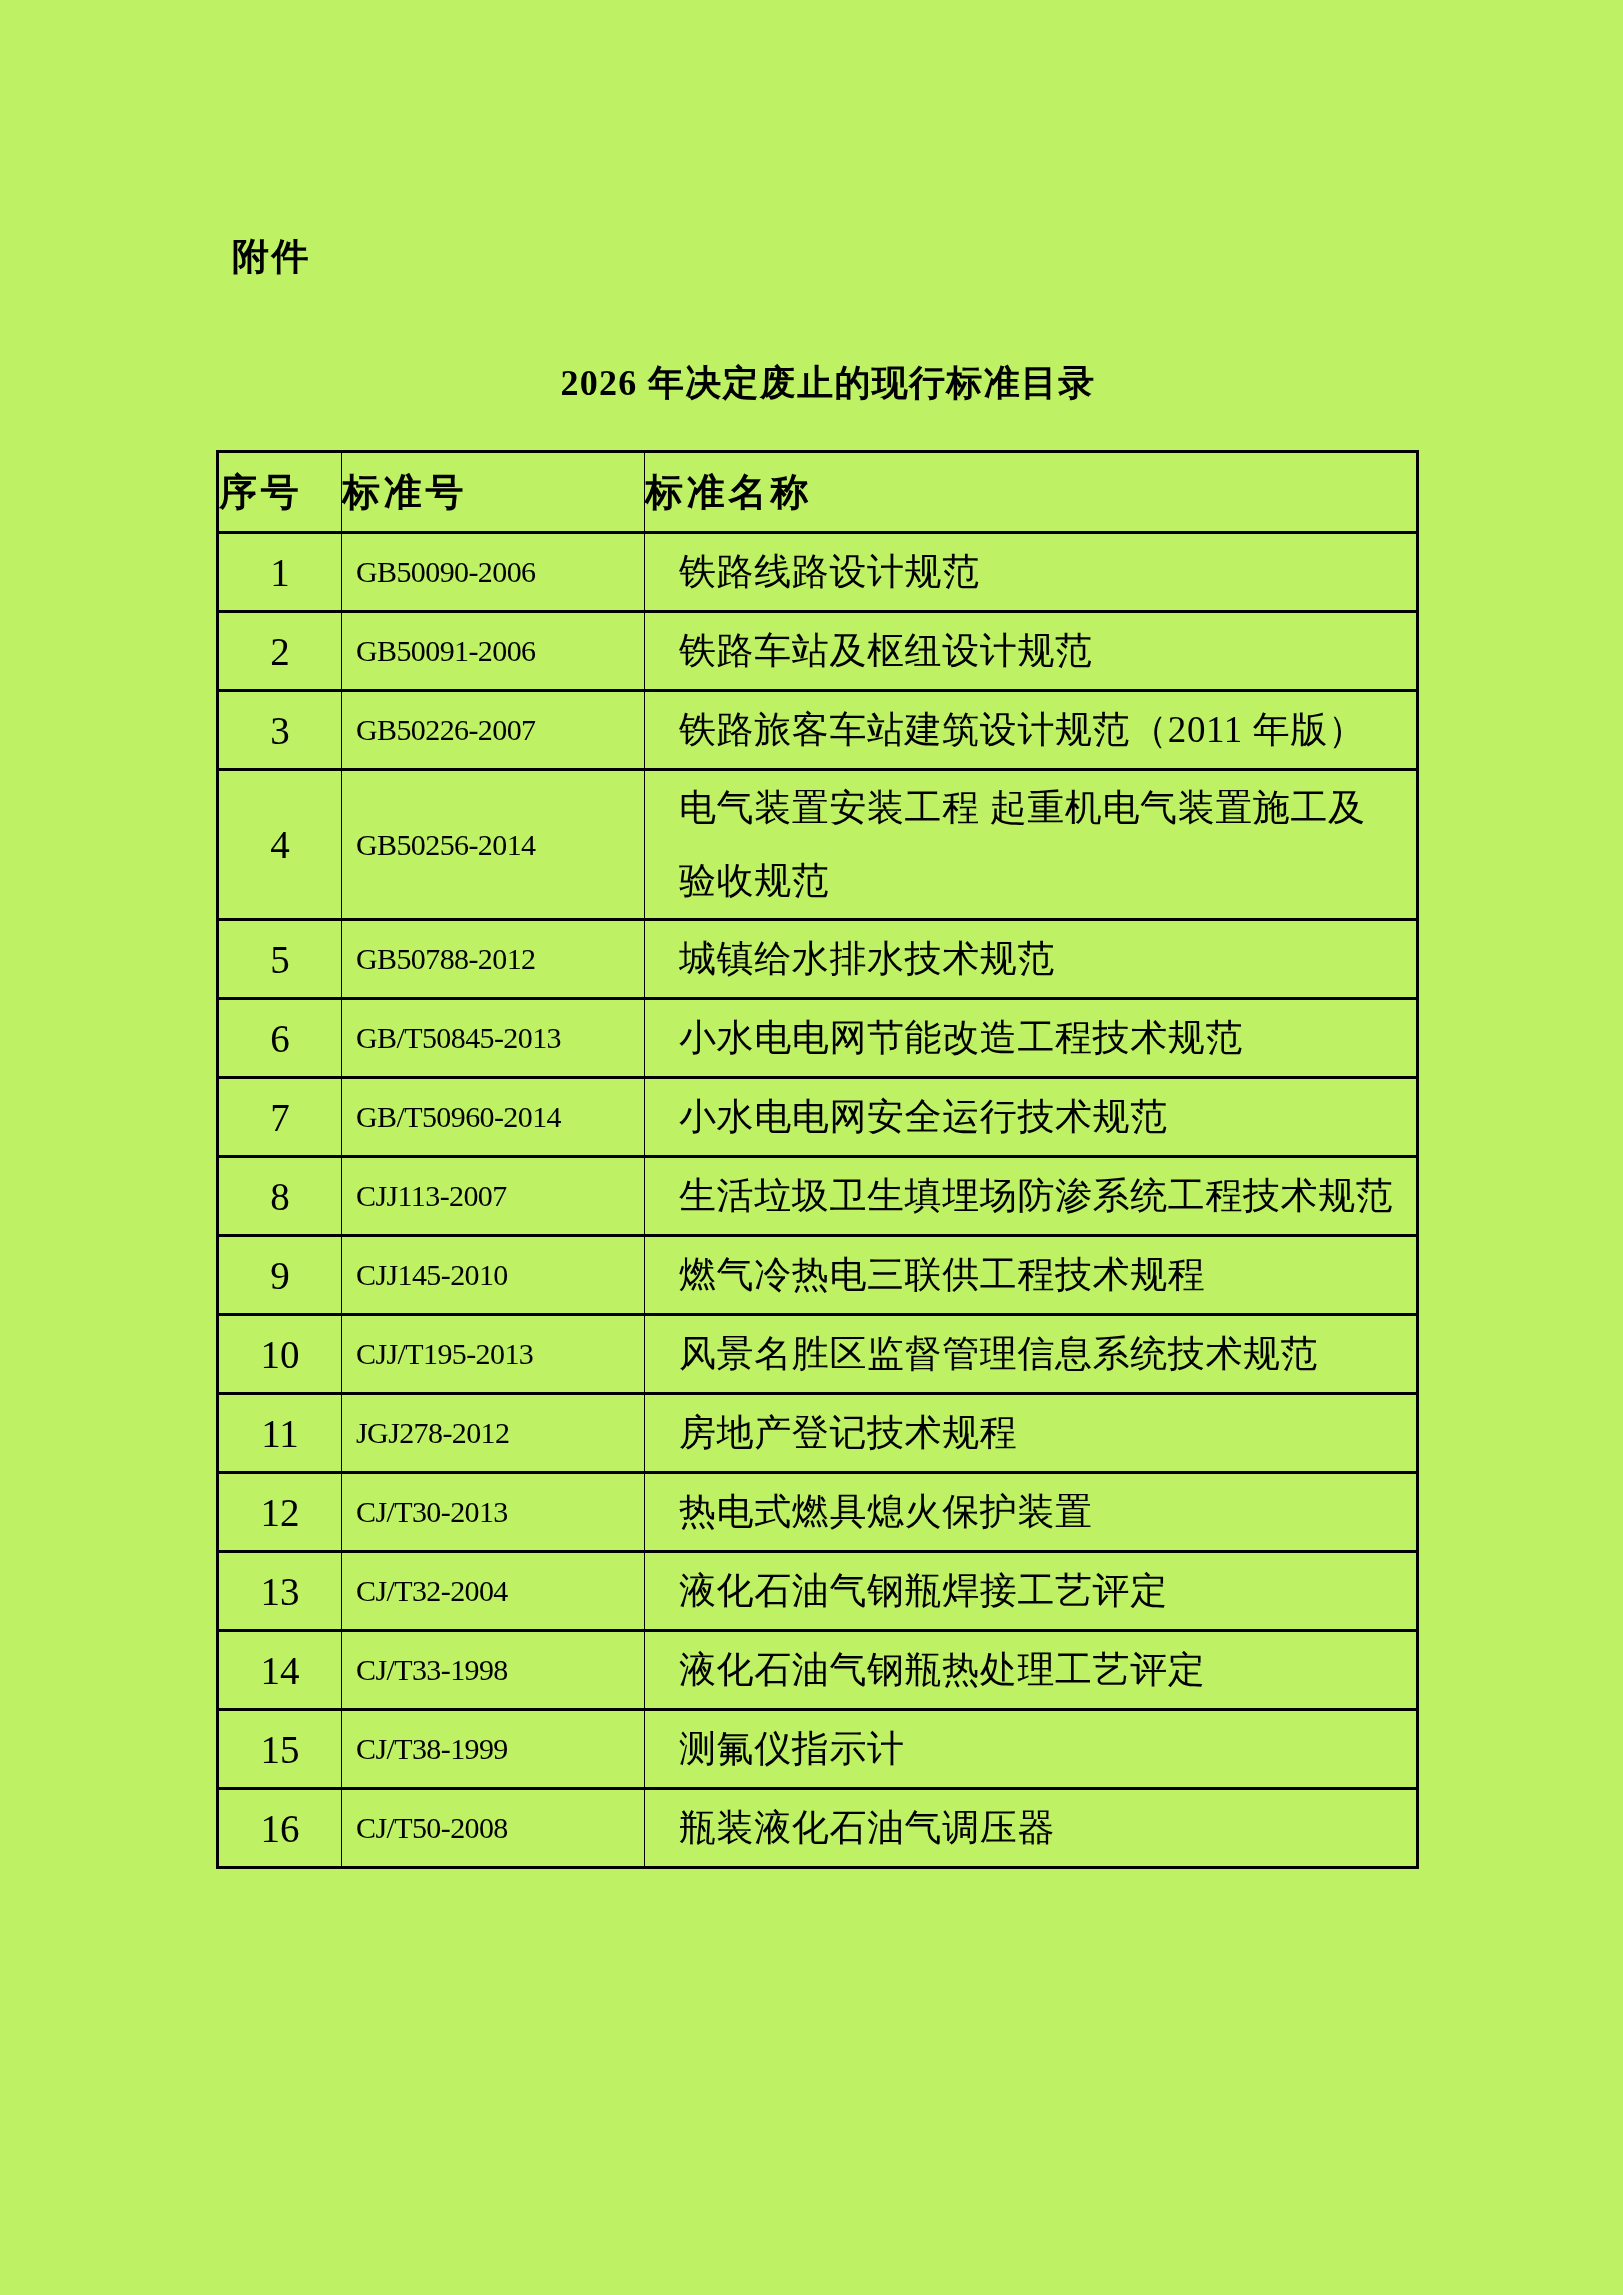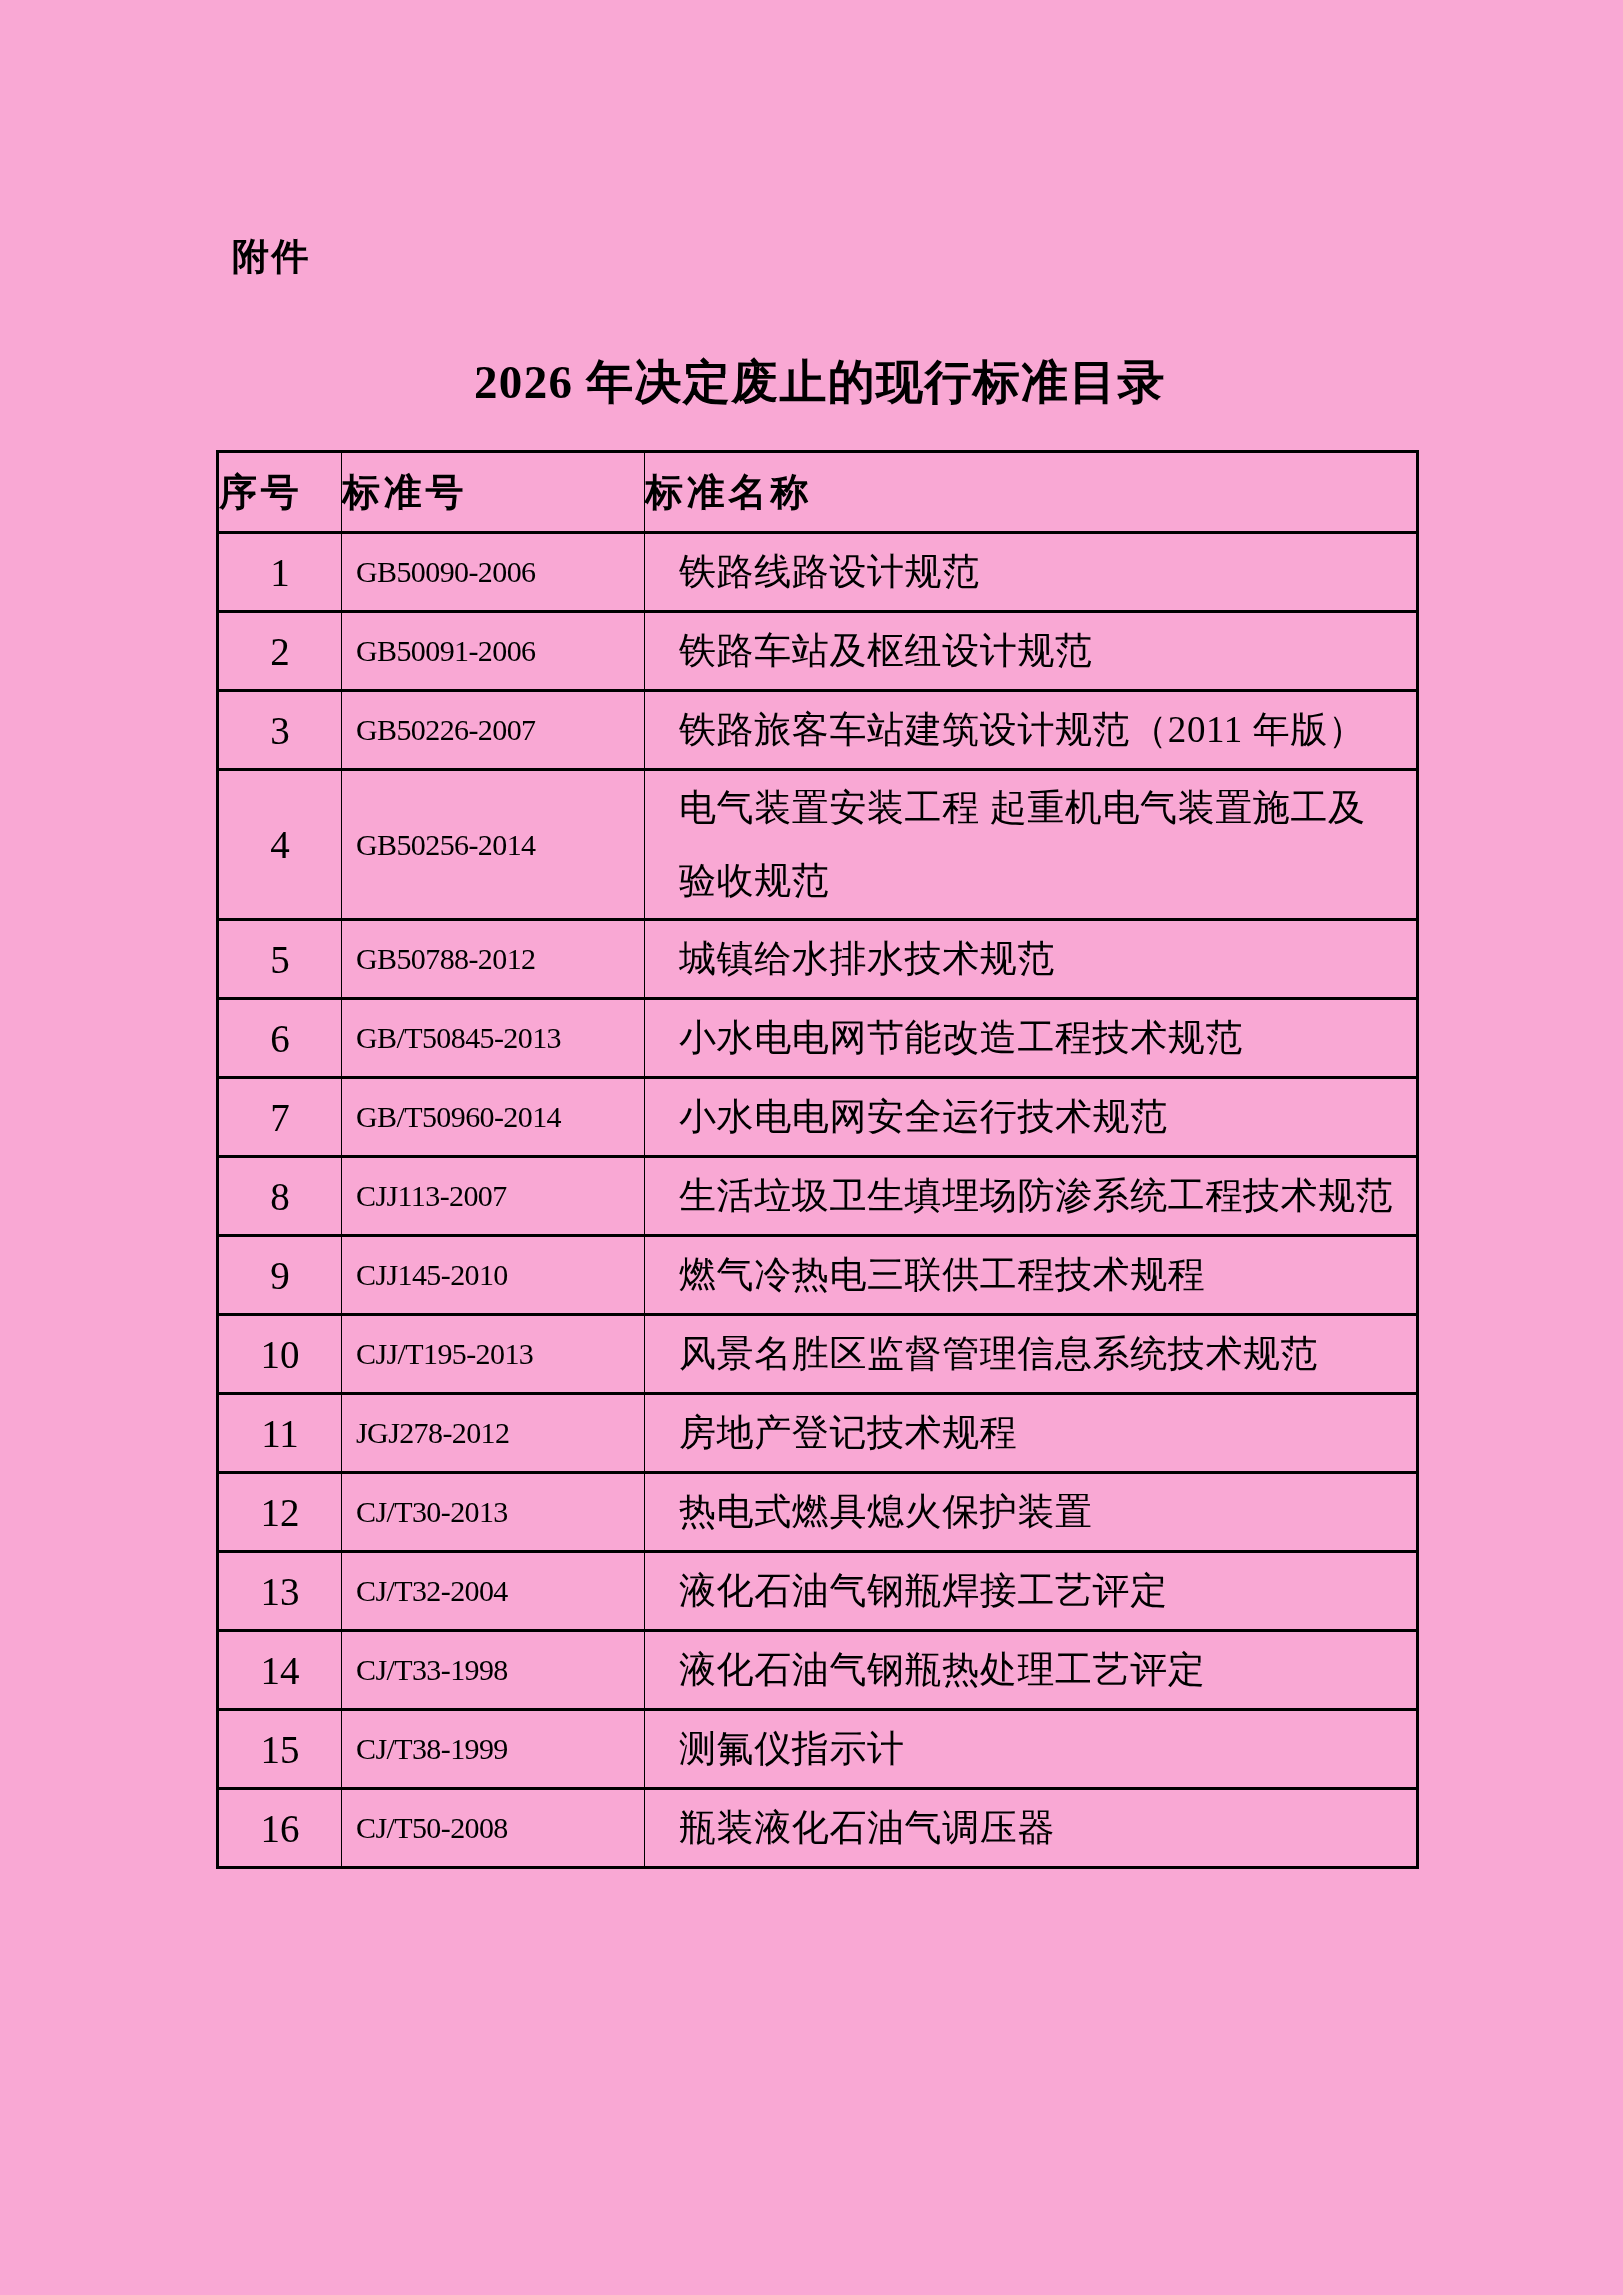--- a/index.html
+++ b/index.html
@@ -2,29 +2,29 @@
 <html style="font-size:10px"><head>
 <meta charset="utf-8">
 <style>
   html,body{margin:0;padding:0;background:#ffffff;}
   body{
     width:1623px;height:2295px;position:relative;
     font-family:"Liberation Serif","DejaVu Serif",serif;
     color:#000;
     -webkit-font-smoothing:antialiased;
   }
-  .page{position:absolute;inset:0;background:#f9a8d4;}
+  .page{position:absolute;inset:0;background:#bef264;}
   .attachment{
     position:absolute;left:232px;top:232px;
     font-family:"Liberation Sans","DejaVu Sans",sans-serif;
     font-weight:600;font-size:37px;letter-spacing:2.5px;
   }
   .title{
-    position:absolute;left:216px;top:347px;width:1200px;margin:4px;
-    text-align:center;font-weight:bold;font-size:47px;letter-spacing:1.3px;
+    position:absolute;left:216px;top:347px;width:1200px;margin:12px;
+    text-align:center;font-weight:bold;font-size:36px;letter-spacing:1.3px;
     font-family:"Liberation Serif","DejaVu Serif",serif;
   }
   table.std{
     position:absolute;left:216px;top:450px;width:1200px;
     border-collapse:collapse;table-layout:fixed;
     border:3.8px solid #000;
   }
   col.c1{width:124px;}
   col.c2{width:303px;}
   col.c3{width:773px;}

